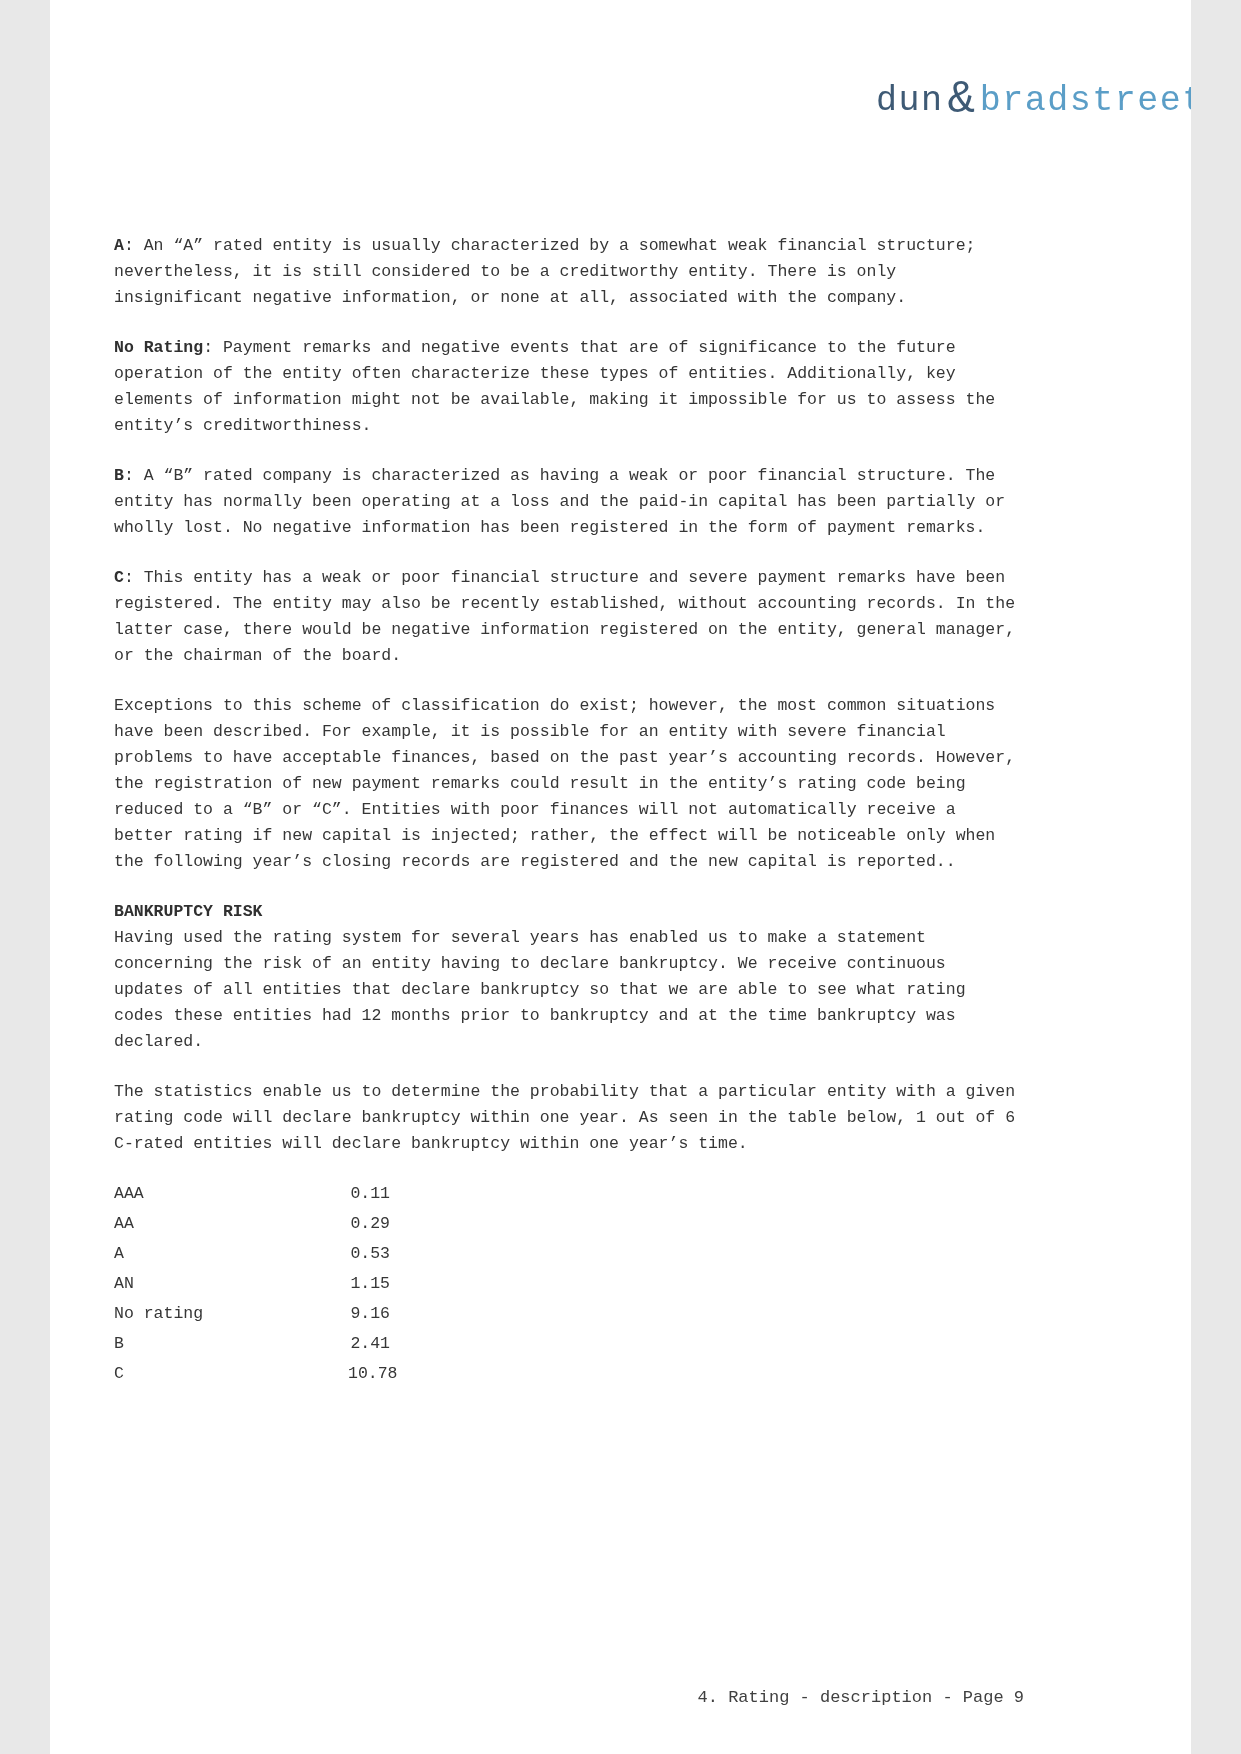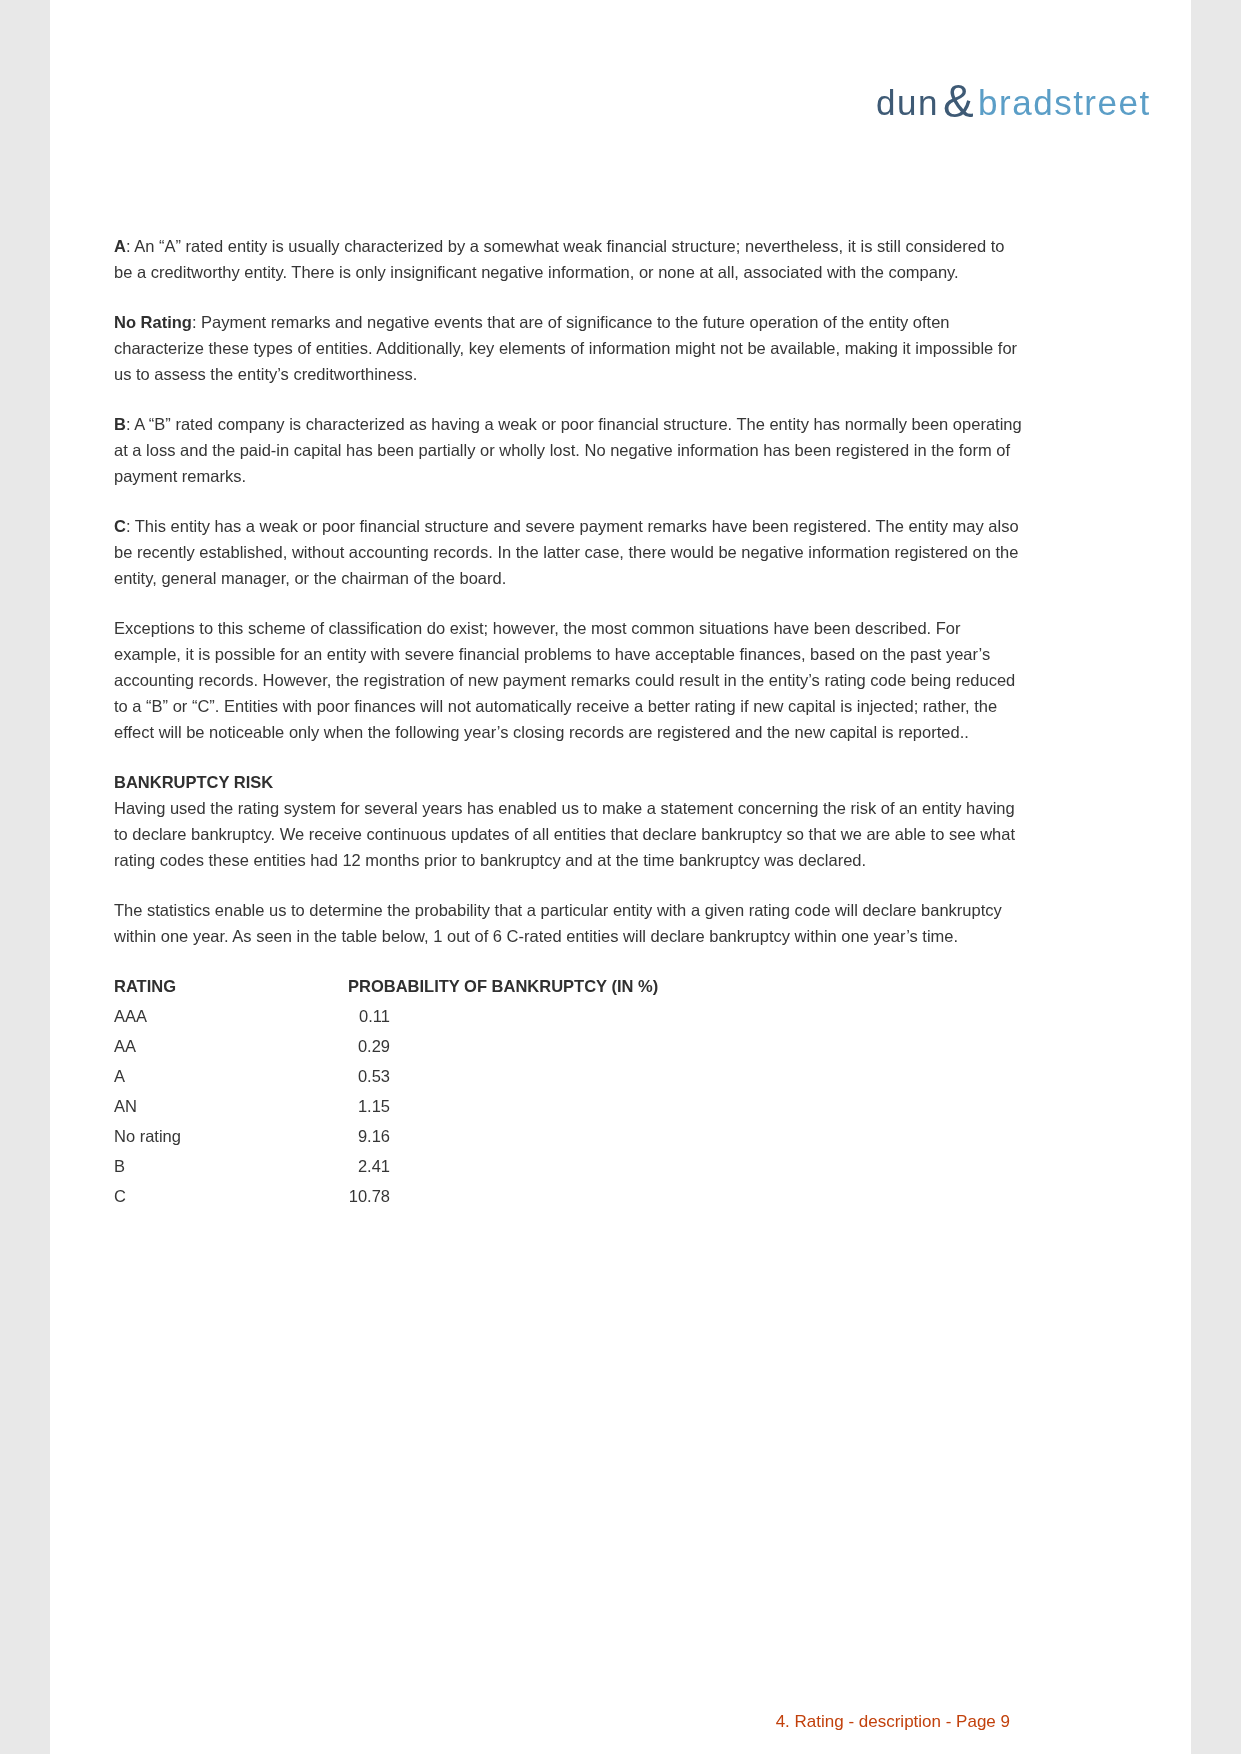--- a/index.html
+++ b/index.html
@@ -3,21 +3,21 @@
 <meta charset="utf-8">
 <style>
   * { margin: 0; padding: 0; box-sizing: border-box; }
   html, body { background: #e8e8e8; }
   .page {
     position: relative;
     width: 1141px;
     height: 1754px;
     margin: 0 auto;
     background: #ffffff;
-    font-family: Liberation Sans, sans-serif;
+    font-family: Liberation Mono, monospace;
     color: #363636;
     overflow: hidden;
   }
   
   .logo {
     position: absolute;
     top: 72px;
     left: 826px;
     white-space: nowrap;
     display: flex;
@@ -71,24 +71,23 @@
   .col-prob  { width: 42px; flex: 0 0 42px; text-align: right; }
   .col-prob-head { flex: 1; }
   .last-updated {
     margin-top: 22px;
     font-style: italic;
   }
   
   .footer {
     position: absolute;
     top: 1688px;
-    right: 181px;
+    right: 167px;
     font-size: 17px;
-    color: #c2410c;
-    margin-top: 24px;
+    color: #404040;
   }
 </style>
 </head>
 <body>
 
 <div class="page">
 
   <div class="logo">
     <span class="logo-dun">dun</span>
       <span class="logo-amp">&amp;</span>
@@ -110,24 +109,20 @@
 
     <p class="para">Exceptions to this scheme of classification do exist; however, the most common situations have been described. For example, it is possible for an entity with severe financial problems to have acceptable finances, based on the past year’s accounting records. However, the registration of new payment remarks could result in the entity’s rating code being reduced to a “B” or “C”. Entities with poor finances will not automatically receive a better rating if new capital is injected; rather, the effect will be noticeable only when the following year’s closing records are registered and the new capital is reported..</p>
 
     <h2 class="section-heading">BANKRUPTCY RISK</h2>
 
     <p class="para">Having used the rating system for several years has enabled us to make a statement concerning the risk of an entity having to declare bankruptcy. We receive continuous updates of all entities that declare bankruptcy so that we are able to see what rating codes these entities had 12 months prior to bankruptcy and at the time bankruptcy was declared.</p>
 
     <p class="para">The statistics enable us to determine the probability that a particular entity with a given rating code will declare bankruptcy within one year. As seen in the table below, 1 out of 6 C-rated entities will declare bankruptcy within one year’s time.</p>
 
     <div class="risk-table">
-      <div class="t-row t-head">
-        <span class="col-rating">RATING</span>
-        <span class="col-prob-head">PROBABILITY OF BANKRUPTCY (IN %)</span>
-      </div>
       <div class="t-row">
         <span class="col-rating">AAA</span>
         <span class="col-prob">0.11</span>
       </div>
       <div class="t-row">
         <span class="col-rating">AA</span>
         <span class="col-prob">0.29</span>
       </div>
       <div class="t-row">
         <span class="col-rating">A</span>

